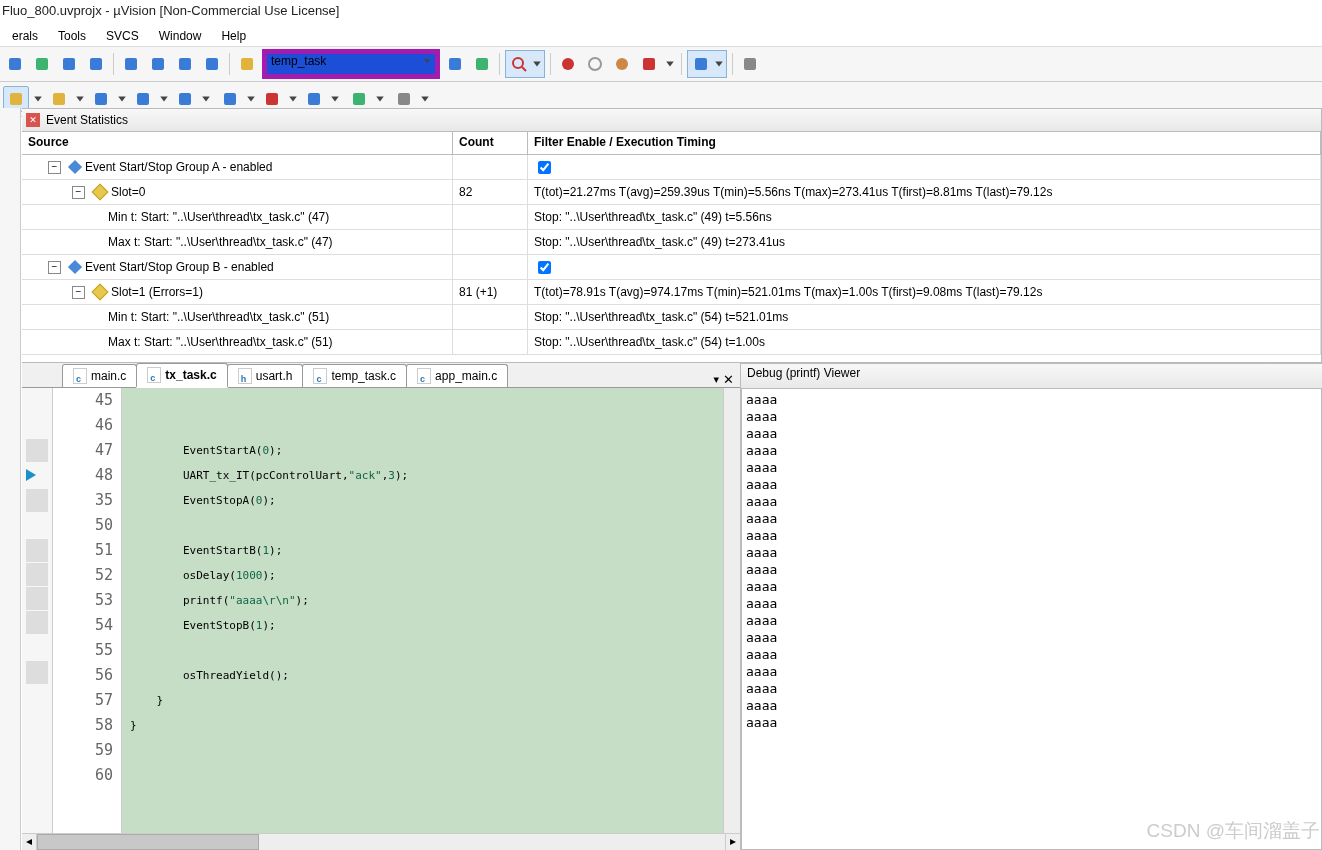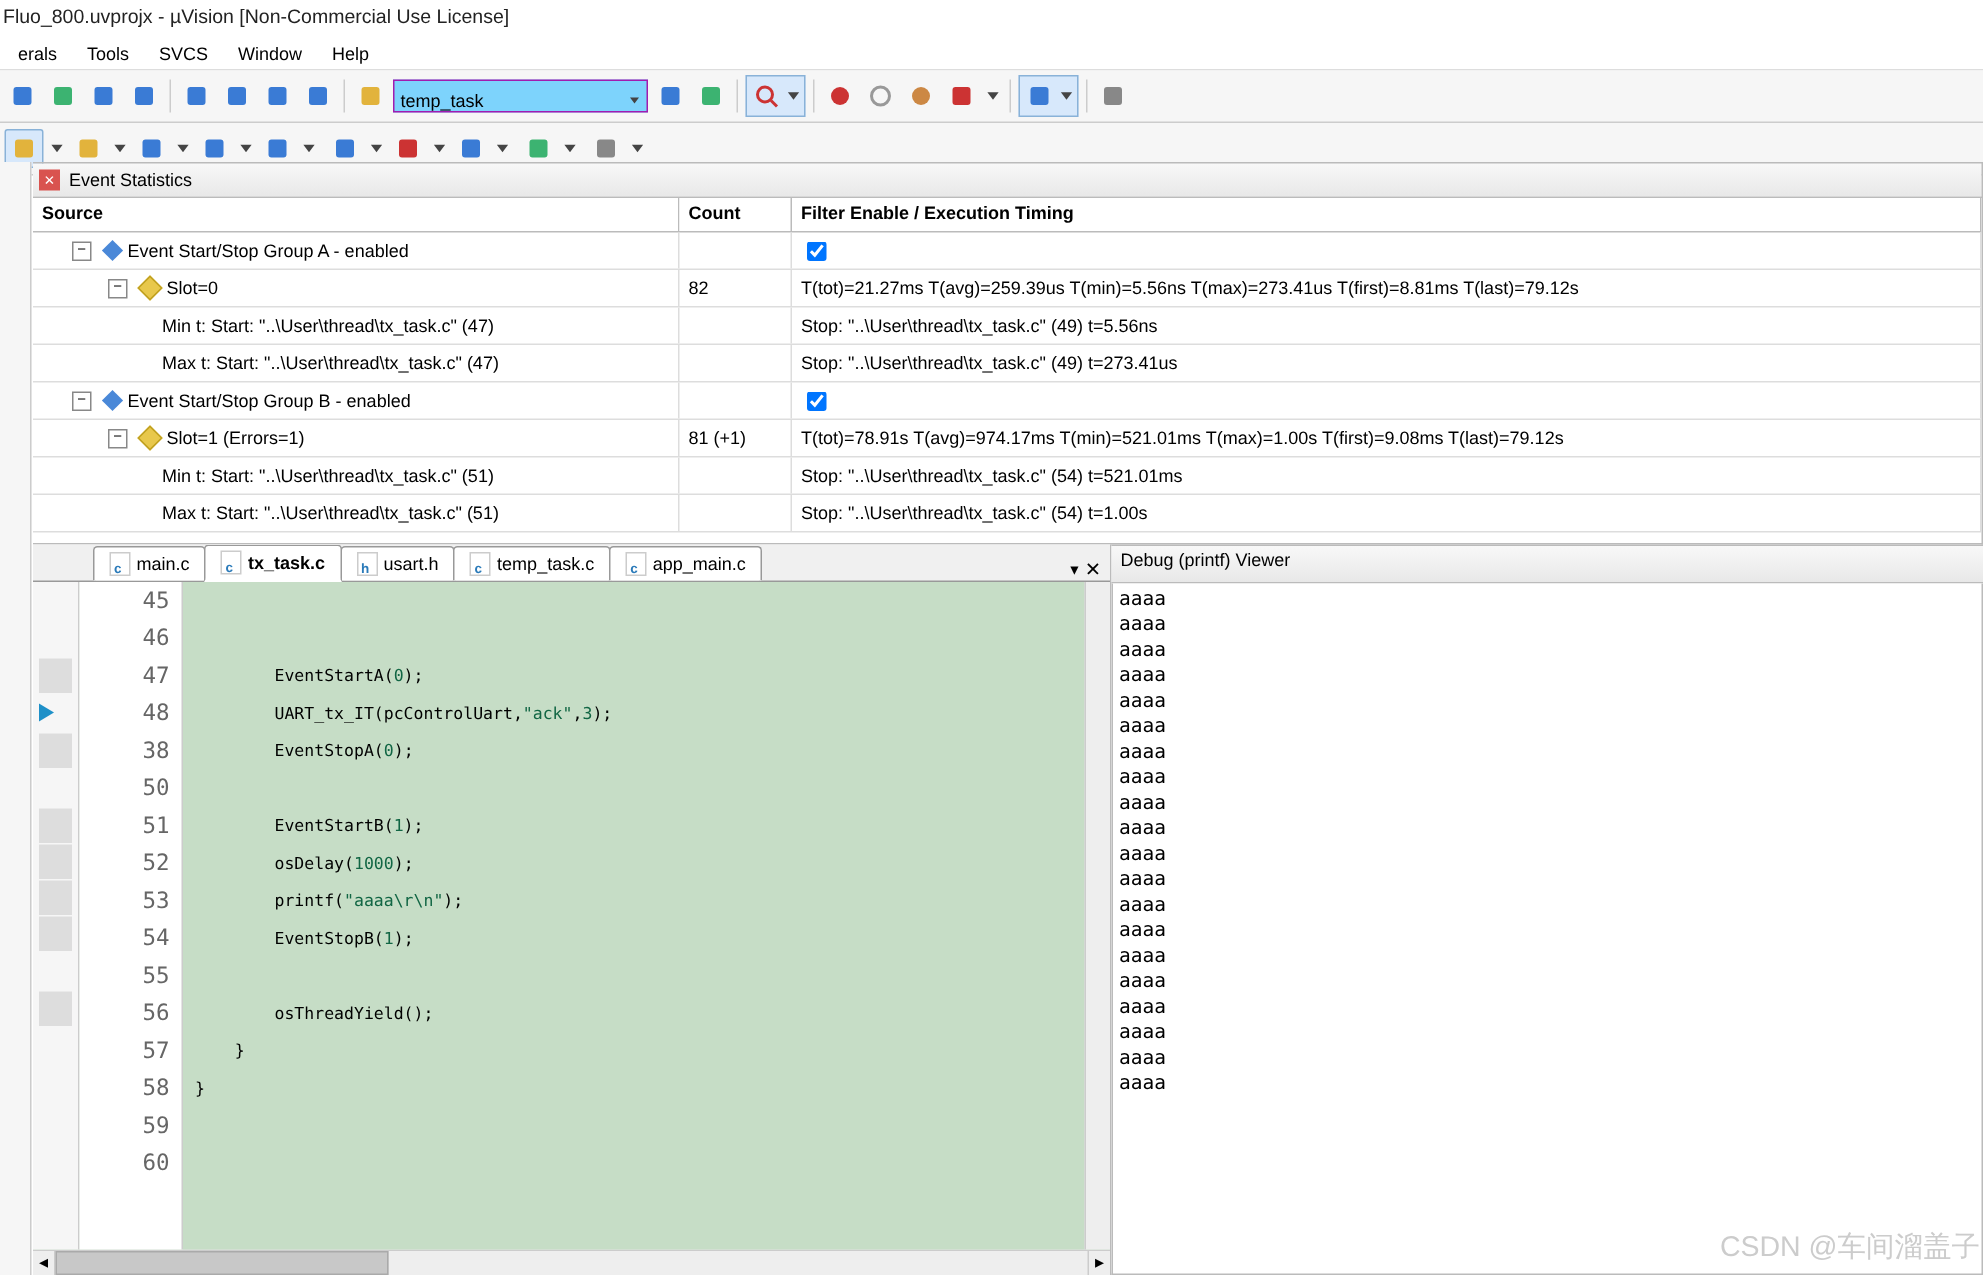--- a/index.html
+++ b/index.html
@@ -4,21 +4,21 @@
 <style>
 html,body{margin:0;padding:0;font-family:Tahoma,"Segoe UI",Arial,sans-serif;font-size:12px;color:#000;background:#fff;overflow:hidden}
 body{width:1322px;height:850px}
 .titlebar{height:22px;line-height:22px;padding-left:2px;font-size:13px;color:#222}
 .menubar{height:24px;display:flex;align-items:flex-end;gap:0;padding-left:2px;border-bottom:1px solid #ddd}
 .menubar .item{padding:3px 10px;cursor:default}
 .toolbar{height:30px;display:flex;align-items:center;gap:3px;padding:2px 3px;border-bottom:1px solid #ccc;background:#f6f6f6}
 .toolbar .sep{width:1px;height:22px;background:#ccc;margin:0 2px}
 .tbtn{width:22px;height:22px;display:flex;align-items:center;justify-content:center;border:1px solid transparent;border-radius:2px;cursor:pointer}
 .tbtn svg{width:16px;height:16px}
-.target-select{display:flex;align-items:flex-end;border:1px solid #a21caf;background:#7dd3fc;height:20px;min-width:160px;padding:0 4px;cursor:pointer}
+.target-select{display:flex;align-items:flex-start;border:5px solid #a21caf;background:#1d4ed8;height:20px;min-width:160px;padding:0 4px;cursor:pointer}
 .target-select .chev{margin-left:auto}
 .toolbar2{height:30px;display:flex;align-items:center;gap:3px;padding:2px 3px;border-bottom:1px solid #ccc;background:#f6f6f6}
 .leftgutter{position:absolute;left:0;top:108px;bottom:0;width:20px;border-right:1px solid #ccc;background:#f6f6f6}
 .main{position:absolute;left:22px;top:108px;right:0;bottom:0;display:flex;flex-direction:column}
 .evtstat-header{height:22px;background:linear-gradient(#f8f8f8,#e8e8e8);border:1px solid #bbb;border-left:none;display:flex;align-items:center;padding-left:6px;font-weight:normal}
 .evtstat-header .closebox{width:14px;height:14px;background:#d9534f;color:#fff;font-size:9px;line-height:14px;text-align:center;margin-right:6px;margin-left:-2px;cursor:pointer}
 .grid{border:1px solid #bbb;border-top:none;border-left:none;display:flex;flex-direction:column;height:230px}
 .ghead{display:flex;height:22px;background:#fff;border-bottom:1px solid #bbb}
 .ghead .gh{border-right:1px solid #bbb;padding:3px 6px;font-weight:bold;background:#fff}
 .gh.source{flex:0 0 418px}
@@ -453,21 +453,21 @@
             <div></div>
             <div></div>
             <div></div>
             <div></div>
           </div>
         <div class="lnums" id="lnums">
             <div>45</div>
             <div>46</div>
             <div>47</div>
             <div>48</div>
-            <div>38</div>
+            <div>35</div>
             <div>50</div>
             <div>51</div>
             <div>52</div>
             <div>53</div>
             <div>54</div>
             <div>55</div>
             <div>56</div>
             <div>57</div>
             <div>58</div>
             <div>59</div>

